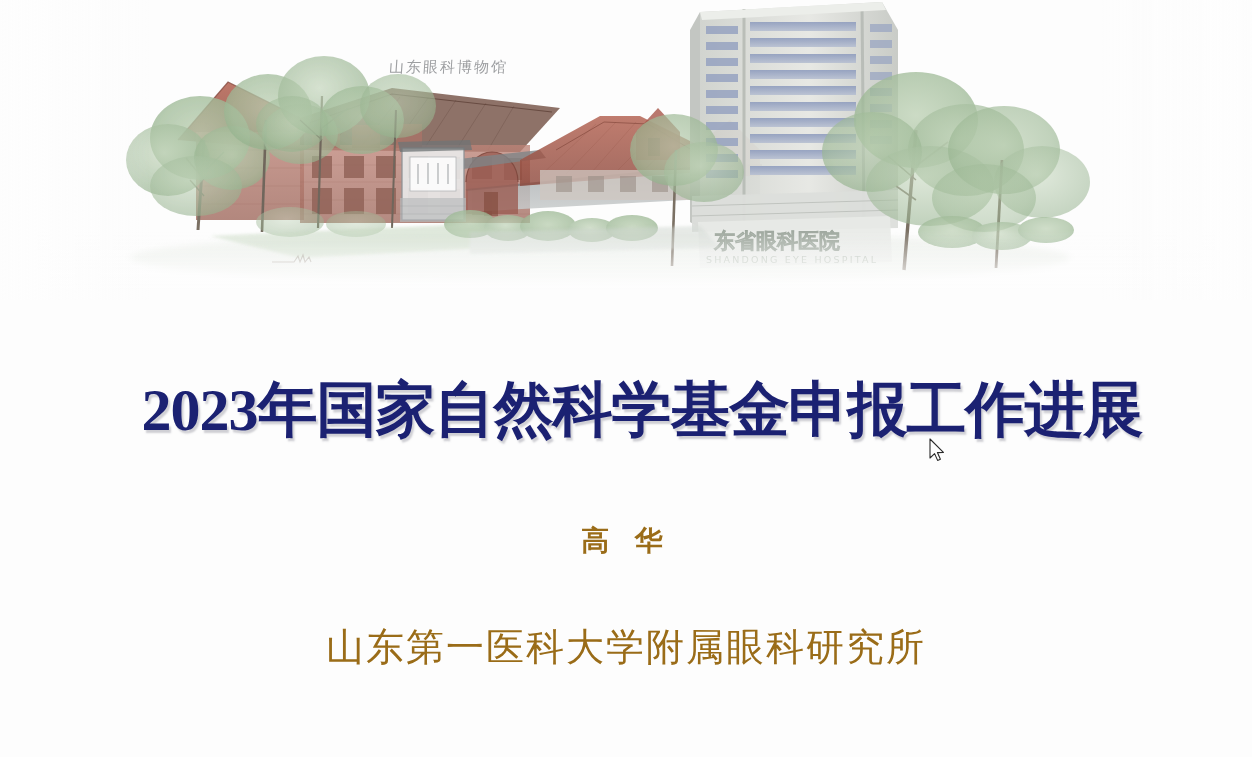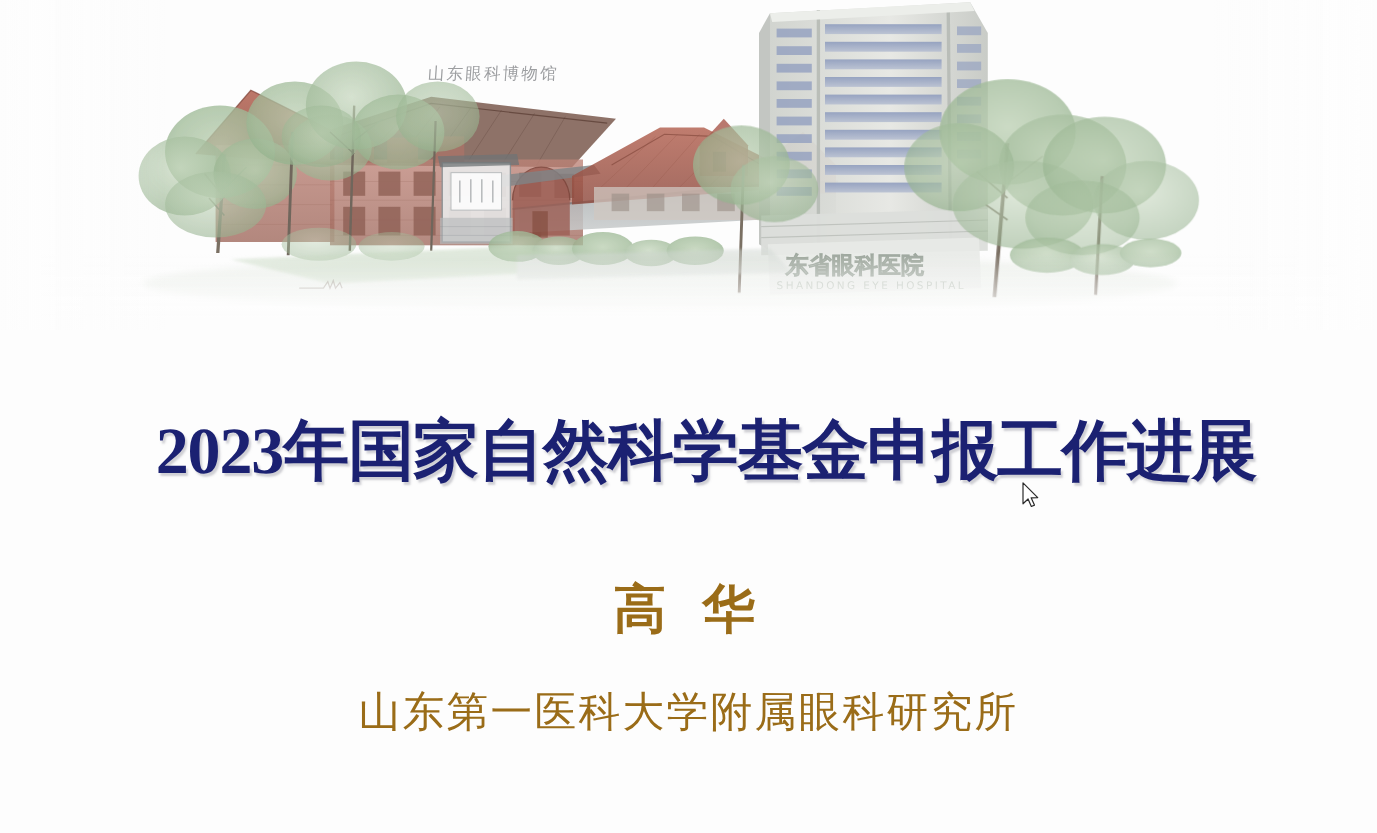--- a/index.html
+++ b/index.html
@@ -63,21 +63,21 @@
     white-space:nowrap;
   }
 
   
   .presenter-wrap{
     position:absolute;left:0;top:522px;width:1252px;text-align:center;
   }
   .presenter{
     display:inline-block;
     font-family:"DejaVu Sans","Liberation Sans",sans-serif;
-    font-size:48px;font-weight:600;
+    font-size:28px;font-weight:600;
     color:#9a6c18;
     letter-spacing:8px;
     white-space:nowrap;
   }
 
   
   .affil-wrap{
     position:absolute;left:0;top:622px;width:1252px;text-align:center;
   }
   .affiliation{

